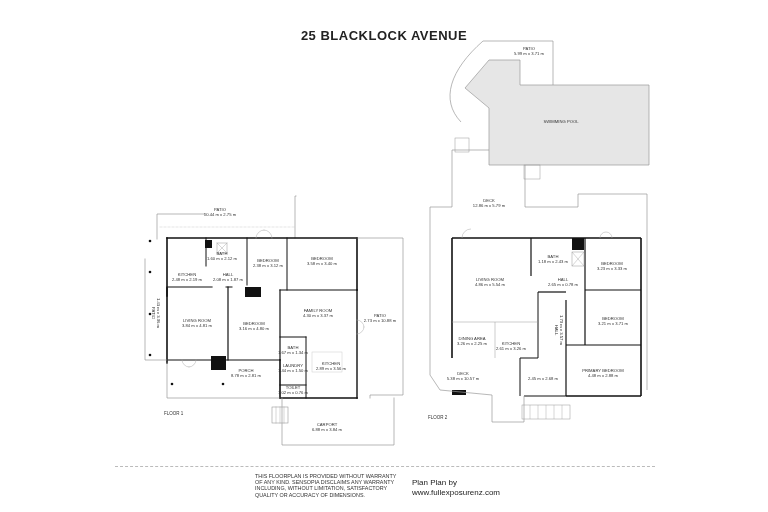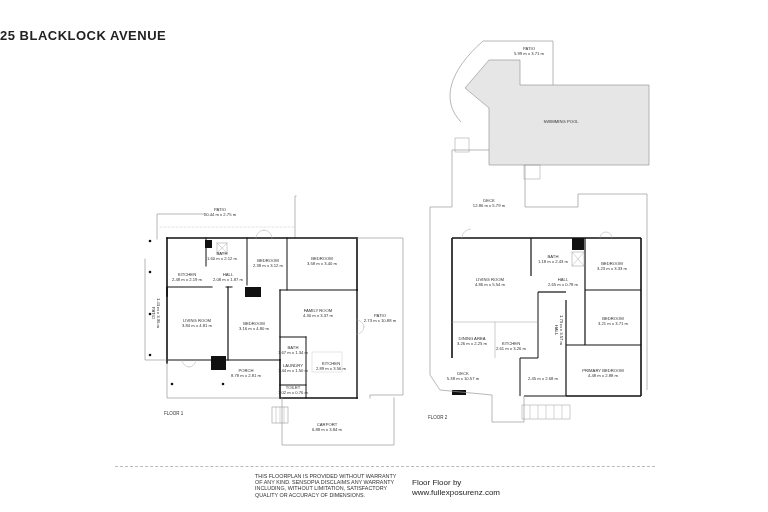--- a/index.html
+++ b/index.html
@@ -1,17 +1,17 @@
 <!DOCTYPE html>
 <html><head>
 <meta charset="utf-8">
 <style>
   html,body{margin:0;padding:0;background:#fff;}
   body{width:768px;height:512px;position:relative;overflow:hidden;font-family:"Liberation Sans",sans-serif;color:#222;}
-  .title{position:absolute;left:0;width:768px;top:28px;text-align:left;font-weight:bold;font-size:13px;letter-spacing:0.5px;color:#222;}
+  .title{position:absolute;left:0;width:768px;top:28px;text-align:center;font-weight:bold;font-size:13px;letter-spacing:0.5px;color:#222;}
   svg{position:absolute;left:0;top:0;}
   .lbl{font-family:"Liberation Sans",sans-serif;font-size:4.2px;fill:#333;text-anchor:middle;}
   .floor{font-family:"Liberation Sans",sans-serif;font-size:4.5px;fill:#333;}
   .disclaimer{position:absolute;left:255px;top:473px;font-size:5.4px;line-height:6.2px;color:#333;text-transform:uppercase;width:150px;}
   .credit{position:absolute;left:412px;top:478px;font-size:8px;line-height:10px;color:#222;}
   .divider{position:absolute;left:115px;width:540px;top:466px;border-top:1px dashed #bbb;}
 </style>
 </head>
 <body>
 
@@ -188,15 +188,15 @@
     <text class="lbl" x="543" y="380">2.45 m x 2.68 m</text>
     <text class="lbl" x="603" y="372">PRIMARY BEDROOM</text>
     <text class="lbl" x="603" y="377">4.48 m x 2.88 m</text>
     <text class="floor" x="428" y="419">FLOOR 2</text>
   </g>
 </svg>
 
 <div class="divider"></div>
 <div class="disclaimer">THIS FLOORPLAN IS PROVIDED WITHOUT WARRANTY OF ANY KIND. SENSOPIA DISCLAIMS ANY WARRANTY INCLUDING, WITHOUT LIMITATION, SATISFACTORY QUALITY OR ACCURACY OF DIMENSIONS.</div>
 <div class="credit">
-  <div>Floor Floor by</div>
+  <div>Plan Plan by</div>
   <div>www.fullexposurenz.com</div>
 </div>
 
 </body></html>

